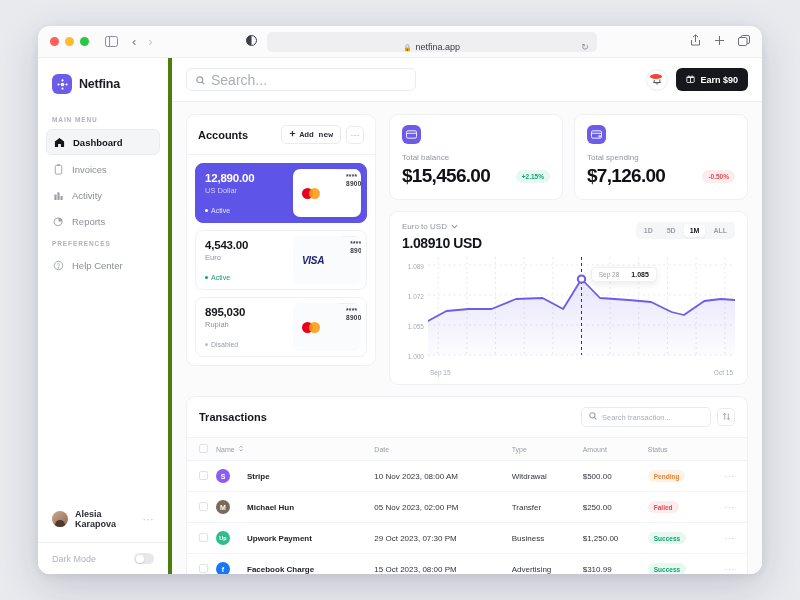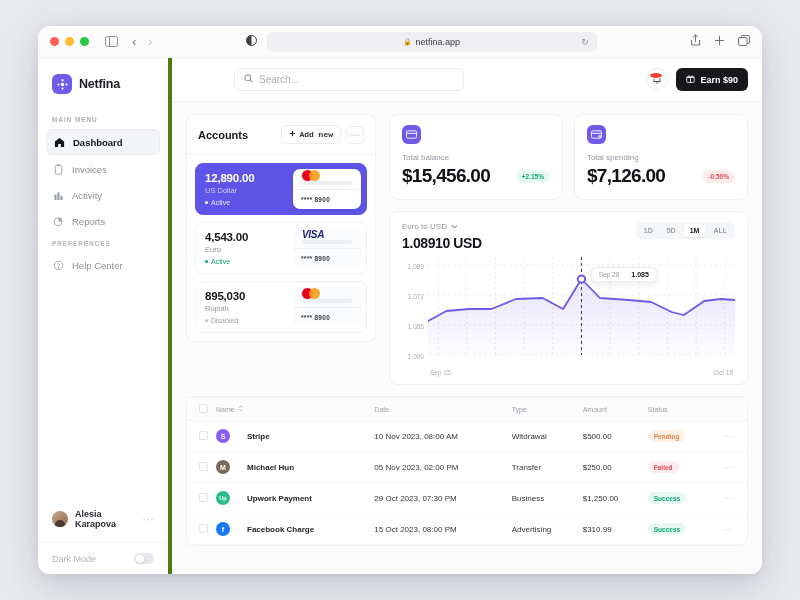--- a/index.html
+++ b/index.html
@@ -28,21 +28,21 @@
   .dots { display: flex; gap: 6px; align-items: center; }
   .dot { width: 9px; height: 9px; border-radius: 50%; }
   .dot.r { background: #ff5f57; } .dot.y { background: #febc2e; } .dot.g { background: #28c840; }
   .chrome-icon { color: #8b8f98; display: flex; align-items: center; }
   .nav-arrows { display: flex; gap: 12px; margin-left: 6px; color: #7d818b; font-size: 13px; }
   .nav-arrows span.dis { color: #c3c6cc; }
   .urlwrap { flex: 1; display: flex; justify-content: center; align-items: center; gap: 10px; }
   .shield { color: #3c3f46; font-size: 11px; }
   .urlbar {
     width: 330px; height: 20px; background: #efeff1; border-radius: 5px;
-    display: flex; align-items: center; justify-content: center;
+    display: flex; align-items: flex-end; justify-content: center;
     position: relative; font-size: 9px; color: #3d4047;
   }
   .urlbar .lock { font-size: 7px; margin-right: 3px; color: #6b6f77; }
   .urlbar .reload { position: absolute; right: 8px; font-size: 9px; color: #8b8f98; }
   .chrome-right { display: flex; gap: 13px; align-items: center; color: #6c7078; font-size: 12px; }
 
   
   .app { display: flex; height: calc(100% - 32px); background: #fbfbfc; }
 
   
@@ -96,23 +96,23 @@
 
   
   .main { flex: 1; display: flex; flex-direction: column; min-width: 0; }
   .topbar {
     height: 44px; background: #ffffff; border-bottom: 1px solid #eef0f3;
     display: flex; align-items: center; padding: 0 14px; gap: 10px; flex-shrink: 0;
   }
   .searchbox {
     width: 230px; height: 23px; border: 1px solid #e9ebef; border-radius: 6px;
     display: flex; align-items: center; gap: 6px; padding: 8px 9px;
-    font-size: 10px; color: #aaafb8; background:#fff;margin-left:48px;
-  }
-  .topbar-right { margin-left: auto; display: flex; align-items: flex-start; gap: 8px; }
+    font-size: 14px; color: #aaafb8; background:#fff;
+  }
+  .topbar-right { margin-left: auto; display: flex; align-items: flex-end; gap: 8px; }
   .bell {
     width: 22px; height: 22px; border-radius: 50%; border: 1px solid #ececf0;
     display: flex; align-items: center; justify-content: center; position: relative;
     color: #41444b; font-size: 11px; background:#fff; cursor: pointer;
   }
   .bell .badge { position: absolute; top: 3px; right: 4px; width: 4px; height: 4px; border-radius: 50%; background: #f04438; border:1px solid #fff;}
   .earn-btn {
     height: 23px; background: #17181c; color: #fff; border-radius: 6px;
     display: flex; align-items: center; gap: 5px; padding: 0 10px;
     font-size: 9px; font-weight: 600; cursor: pointer;
@@ -134,37 +134,37 @@
     border: 1px solid #e9ebef; border-radius: 5px; font-size: 8px; font-weight: 600;
     color: #2c2e34; padding: 4px 7px; display: flex; align-items: center; gap: 3px; cursor: pointer; font-family: Liberation Mono, monospace;
   }
   .sq-btn {
     width: 18px; height: 18px; border: 1px solid #e9ebef; border-radius: 5px;
     display: flex; align-items: center; justify-content: center; color: #9ba0a9; font-size: 9px; cursor:pointer;
   }
   .acct-list { padding: 8px; display: flex; flex-direction: column; gap: 7px; }
   .acct {
     border-radius: 8px; display: flex; overflow: hidden; position: relative;
-    border: 1px solid #eef0f3; background:#fff; height: 52px; cursor: pointer;
+    border: 1px solid #eef0f3; background:#fff; height: 60px; cursor: pointer;
   }
   .acct.primary { background: #5e54e8; border-color: #5e54e8; }
   .acct-left { flex: 1; padding: 8px 9px; display: flex; flex-direction: column; }
   .acct-amt { font-size: 11.5px; font-weight: 700; color: #15161a; letter-spacing: -.2px; }
   .acct-cur { font-size: 7.5px; color: #8d929b; margin-top: 2px; }
   .acct-status { margin-top: auto; font-size: 7px; display: flex; align-items: center; gap: 3px; }
   .acct.primary .acct-amt { color: #fff; }
   .acct.primary .acct-cur { color: #d3cffa; }
   .acct.primary .acct-status { color: #e6e3fd; }
   .st-dot { width: 3px; height: 3px; border-radius: 50%; display:inline-block; }
   .st-active { color: #16a06a; } .st-active .st-dot { background: #16a06a; }
   .st-disabled { color: #9aa0aa; } .st-disabled .st-dot { background: #b8bdc6; }
   .acct.primary .st-dot { background: #fff; }
   .mini-card {
     width: 68px; background: #fff; border-radius: 7px; margin: 5px 5px 5px 0;
-    display: flex; flex-direction: column; box-shadow: 0 1px 4px rgba(20,22,40,.09);
+    display: flex; box-shadow: 0 1px 4px rgba(20,22,40,.09);
     overflow: hidden;
   }
   .acct:not(.primary) .mini-card { box-shadow: none; background: #fafbfc; }
   .mc-top { flex: 1; display: flex; align-items: center; padding-left: 9px; }
   .mc-bot { height: 20px; border-top: 1px solid #eef0f2; display: flex; align-items: center; padding-left: 8px; font-size: 6.5px; font-weight: 700; color: #35383f; letter-spacing: .3px; }
   .mc-line { height: 4px; background: #eceef1; margin: 0 9px 4px; border-radius: 2px; }
   .mastercard { position: relative; width: 18px; height: 11px; }
   .mastercard i { position: absolute; top: 0; width: 11px; height: 11px; border-radius: 50%; }
   .mastercard i.a { left: 0; background: #eb001b; }
   .mastercard i.b { right: 0; background: #f79e1b; opacity: .9; }
@@ -590,20 +590,42 @@
               <div class="xaxis">
                 <span>Sep 15</span>
                 <span>Oct 15</span>
               </div>
             </div>
 
           </div>
         </div>
 
         <div class="card tx">
+          <div class="tx-head">
+            <span class="tx-title">Transactions</span>
+            <div class="right">
+              <div class="tx-search">
+                <span>
+                  <svg width="8" height="8" viewBox="0 0 10 10" fill="none" stroke="#9aa0a9" stroke-width="1.3">
+                      <circle cx="4.2" cy="4.2" r="3.3"></circle>
+                      <line x1="6.7" y1="6.7" x2="9.3" y2="9.3"></line>
+                    </svg>
+                </span>
+                <span>Search transaction...</span>
+              </div>
+              <div class="sq-btn">
+                <span>
+                  <svg width="9" height="9" viewBox="0 0 10 10" fill="none" stroke="currentColor" stroke-width="1">
+                      <path d="M3 8.5V1.5M1.3 3.2 3 1.5l1.7 1.7"></path>
+                      <path d="M7 1.5v7M5.3 6.8 7 8.5l1.7-1.7"></path>
+                    </svg>
+                </span>
+              </div>
+            </div>
+          </div>
 
           <table>
             <thead>
               <tr>
                 <th class="col-cb"><span class="cb"></span></th>
                 <th>
                   <span style="display:inline-flex;align-items:center;gap:3px">
                     <span>Name</span>
                     <span>
                       <svg width="6" height="7" viewBox="0 0 6 8" fill="none" stroke="currentColor" stroke-width=".9">

